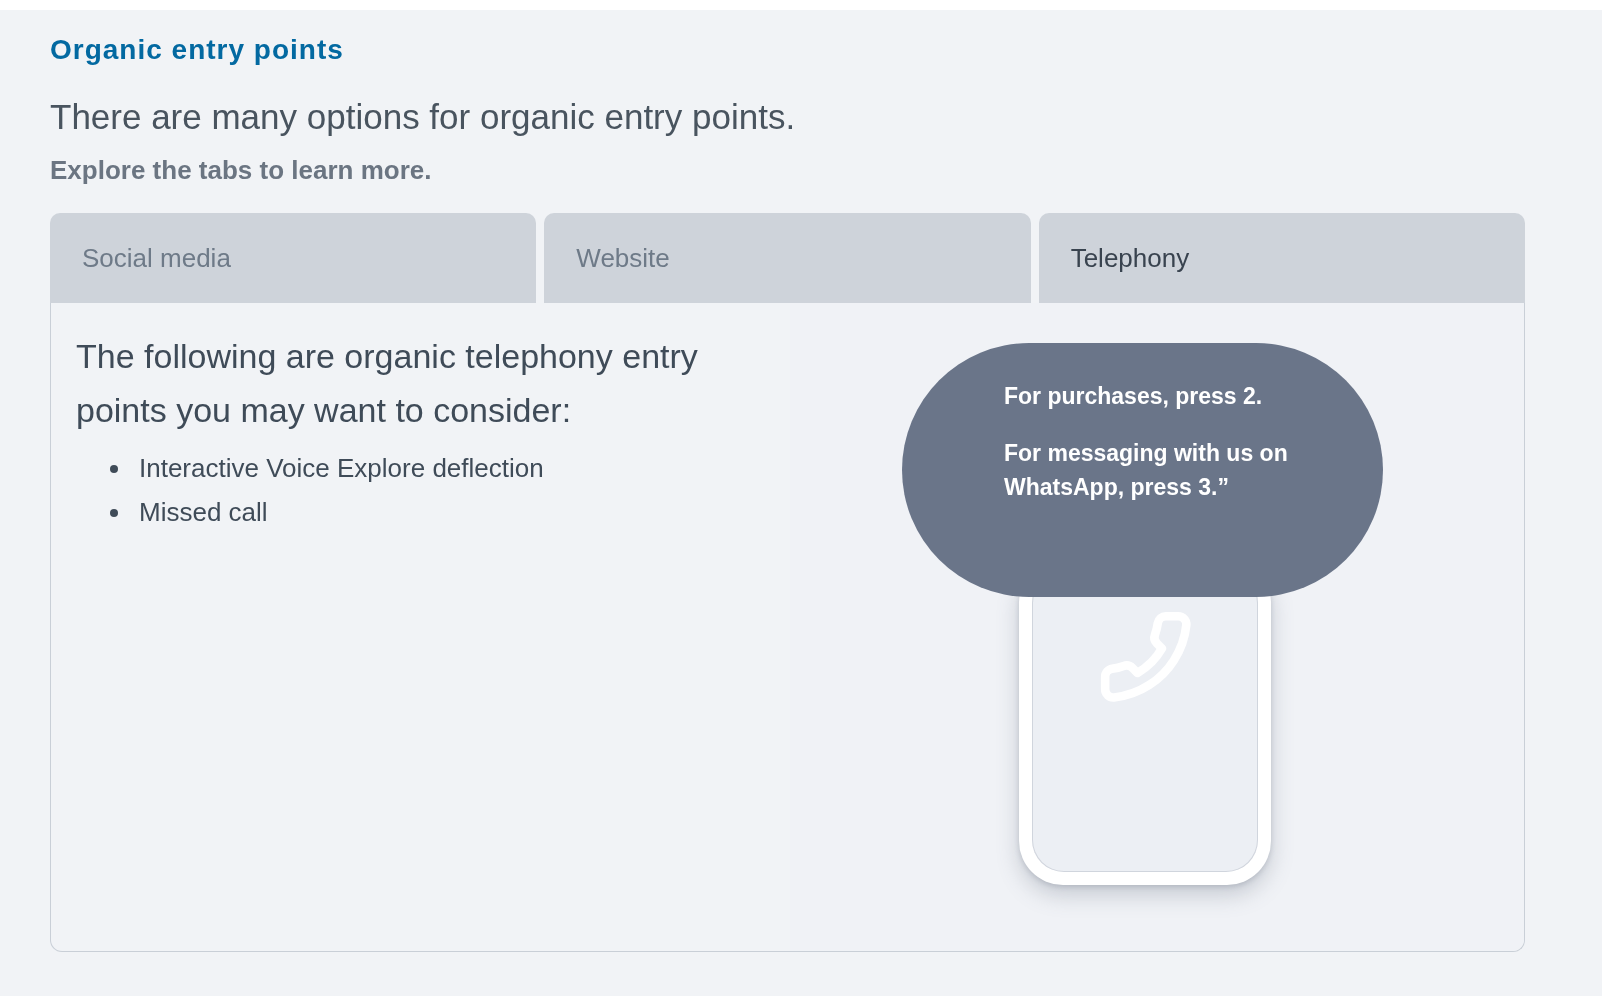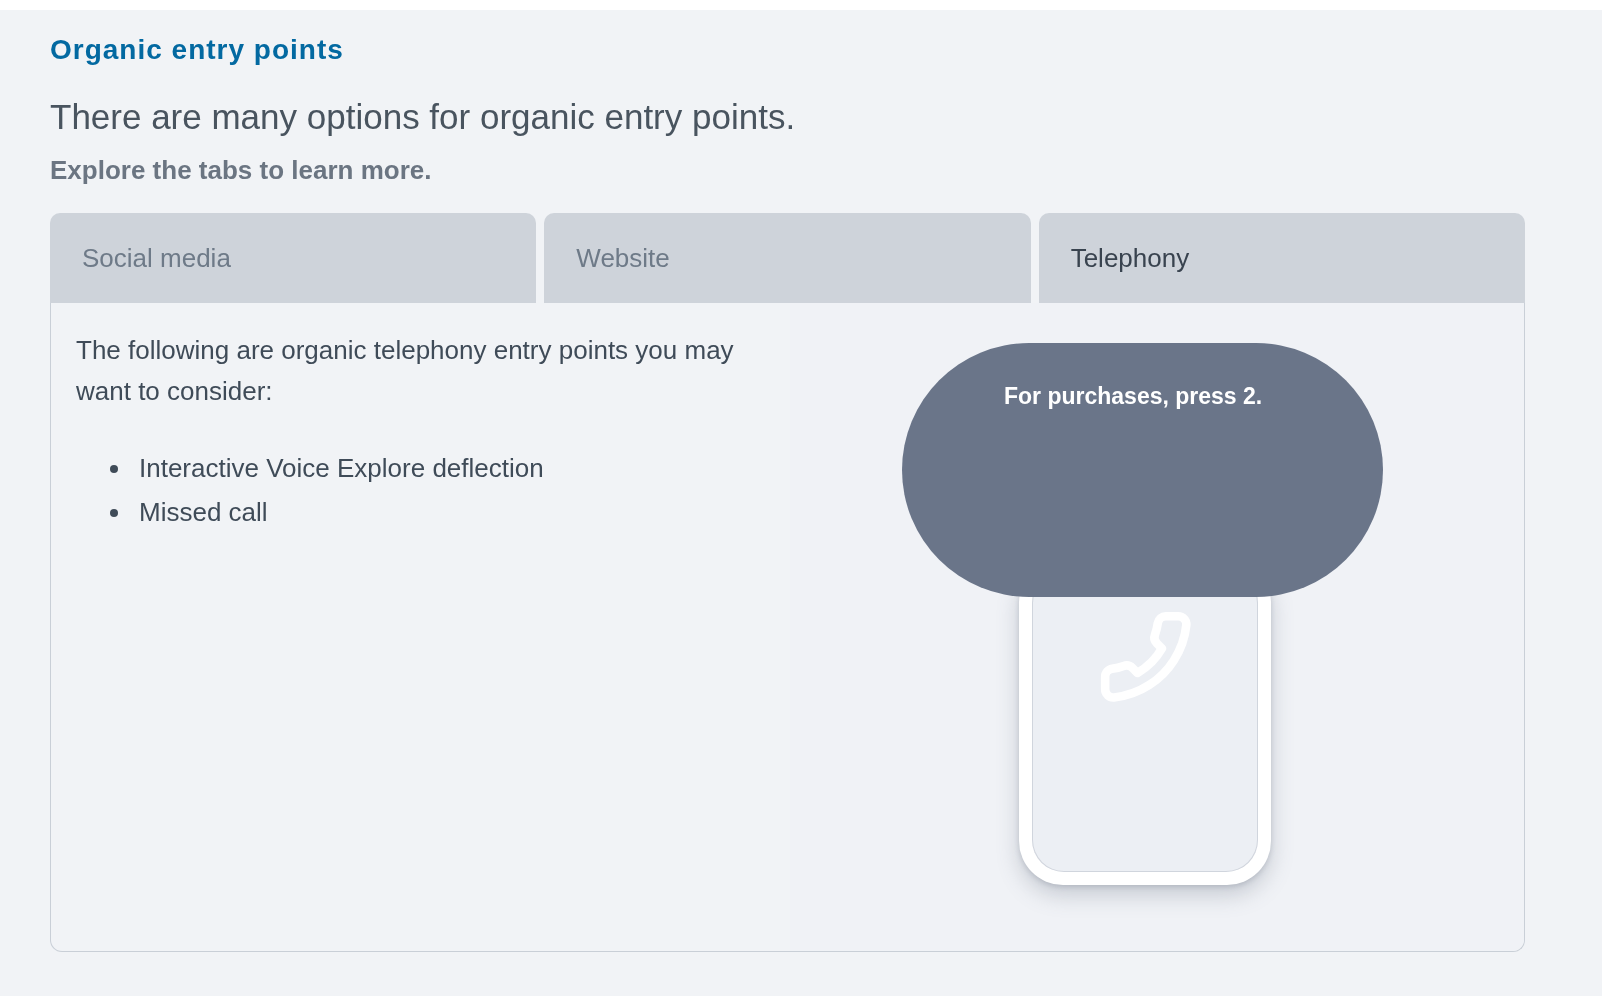--- a/index.html
+++ b/index.html
@@ -52,21 +52,21 @@
     background: #F1F3F6;
   }
   .illustration-area {
     position: absolute; left: 739px; top: 0; right: 0; bottom: 0;
     background: #F0F2F6;
     border-radius: 0 0 12px 0;
   }
   .lead-text {
     position: absolute; left: 25px; top: 27px; margin: 0;
     width: 665px;
-    font-size: 26px; line-height: 1.58; color: #3F4B58;
+    font-size: 34px; line-height: 1.58; color: #3F4B58;
   }
   .bullet-list {
     position: absolute; left: 50px; top: 150px;
     margin: 0; padding: 0 0 0 32px;
     font-size: 26px; color: #3F4B58;
   }
   .bullet-list li { margin-bottom: 13px; padding-left: 6px; }
   .ivr-bubble {
     position: absolute; left: 851px; top: 40px;
     width: 481px; height: 254px;
@@ -127,20 +127,21 @@
 
   <p class="lead-text">The following are organic telephony entry points you may want to consider:</p>
 
   <ul class="bullet-list">
     <li>Interactive Voice Explore deflection</li>
     <li>Missed call</li>
   </ul>
 
   <div class="ivr-bubble">
     <p>For purchases, press 2.</p>
+    <p>For messaging with us on WhatsApp, press 3.”</p>
   </div>
 
   <div class="phone">
     <div class="phone-screen"></div>
     <span class="phone-icon">
       <svg viewBox="0 0 24 24" fill="none" stroke="#FFFFFF" stroke-width="2.1" stroke-linecap="round" stroke-linejoin="round">
         <path d="M22 16.92v3a2 2 0 0 1-2.18 2 19.79 19.79 0 0 1-8.63-3.07 19.5 19.5 0 0 1-6-6 19.79 19.79 0 0 1-3.07-8.67A2 2 0 0 1 4.11 2h3a2 2 0 0 1 2 1.72 12.84 12.84 0 0 0 .7 2.81 2 2 0 0 1-.45 2.11L8.09 9.91a16 16 0 0 0 6 6l1.27-1.27a2 2 0 0 1 2.11-.45 12.84 12.84 0 0 0 2.81.7A2 2 0 0 1 22 16.92z"></path>
       </svg>
     </span>
   </div>

